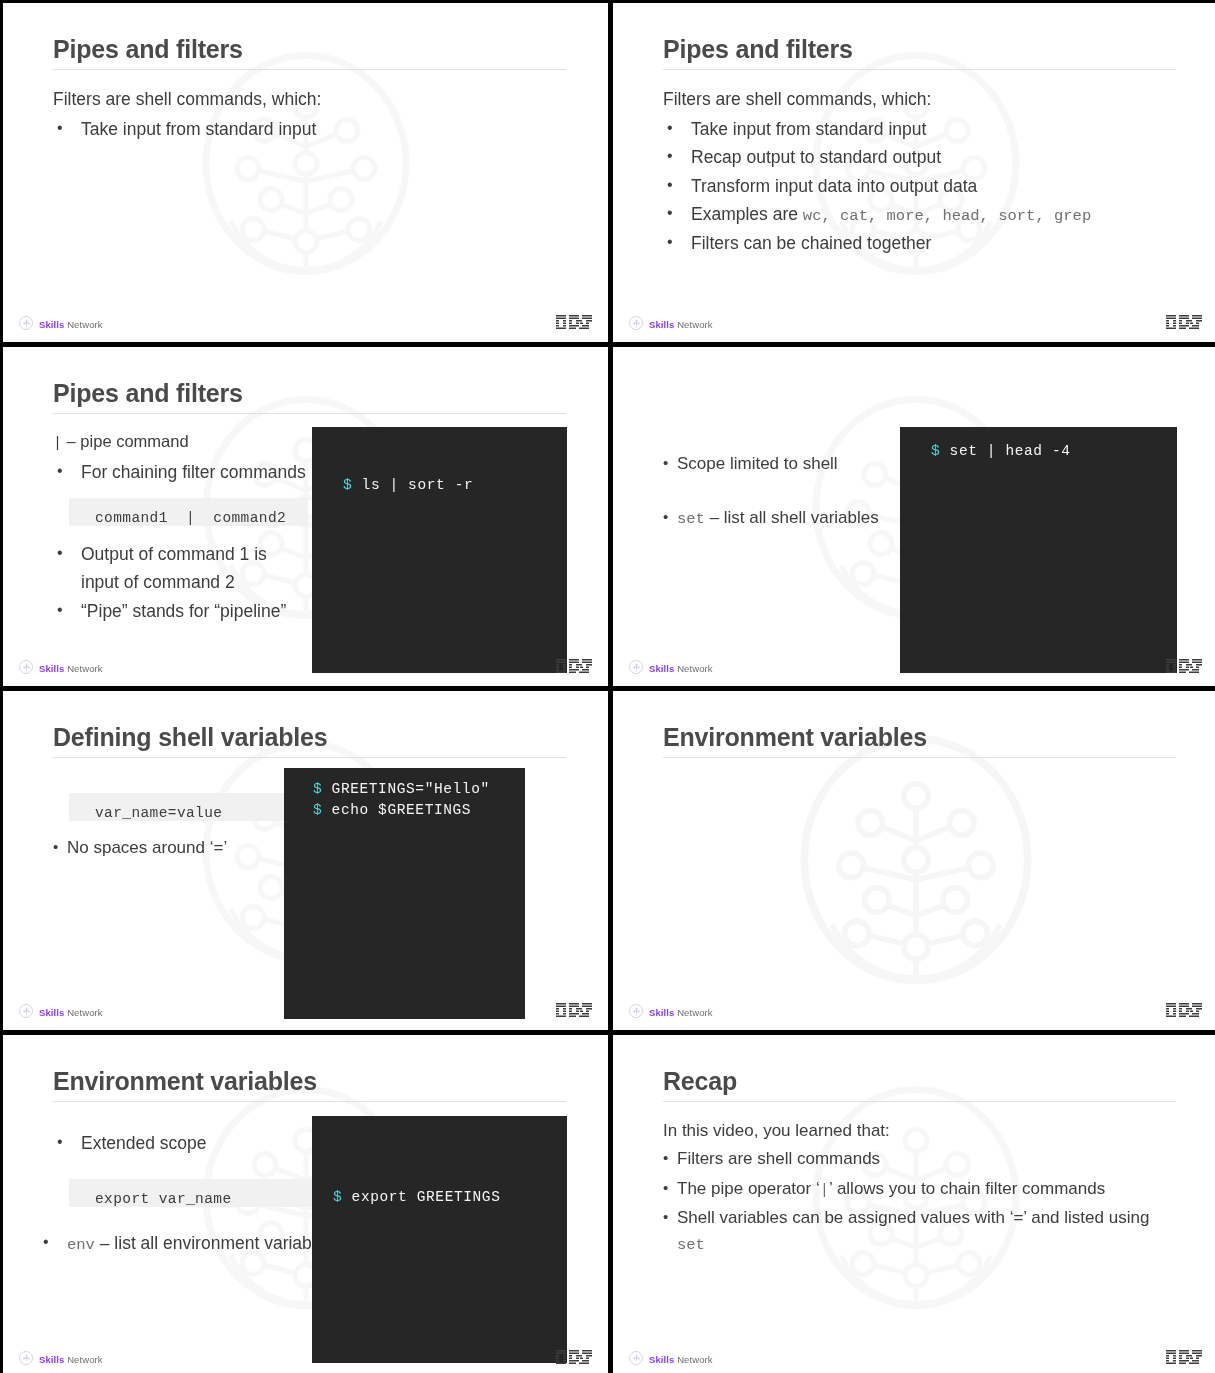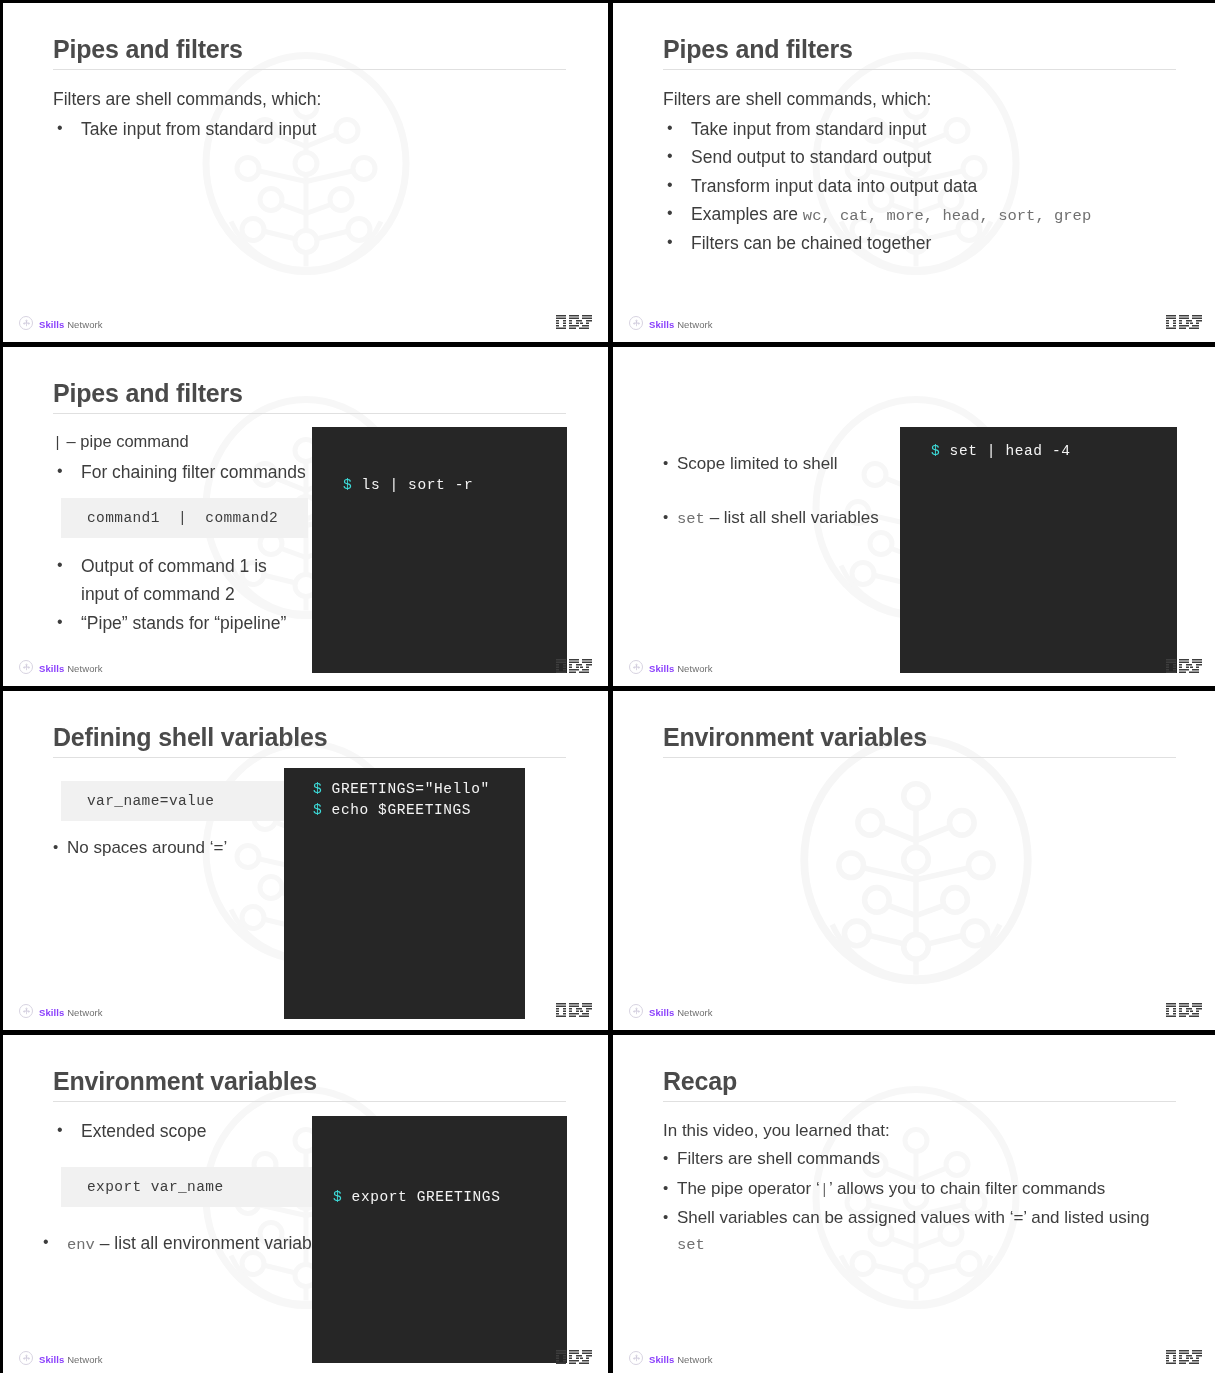--- a/index.html
+++ b/index.html
@@ -122,27 +122,27 @@
   }
   .mono-dark {
     font-family: "Liberation Mono", "DejaVu Sans Mono", monospace;
     font-size: 15px;
     color: #3d3d3d;
   }
 
   
   .cols { position: absolute; left: 0; right: 0; top: 0; bottom: 0; }
   .col-left  { position: absolute; left: 0; top: 0; width: 255px; }
-  .col-left-wide { position: absolute; left: 0; top: 0; width: 290px; }
+  .col-left-wide { position: absolute; left: 0; top: 12px; width: 290px; }
 
   
   .code-chip {
     background: #f1f1f1;
-    padding: 12px 16px 12px 26px;
-    margin: 12px 0 14px 8px;
+    padding: 12px 16px 0 26px;
+    margin: 12px 0 14px 16px;
     font-family: "Liberation Mono", "DejaVu Sans Mono", monospace;
     font-size: 14.5px;
     color: #3d3d3d;
     letter-spacing: 0.4px;
     white-space: pre;
   }
 
   
   .terminal {
     position: absolute;
@@ -317,21 +317,21 @@
       </svg>
     </div>
     <div class="title-wrap">
       <div class="slide-title">Pipes and filters</div>
       <div class="title-rule"></div>
     </div>
     <div class="body">
       <div class="lead">Filters are shell commands, which:</div>
       <ul class="bullets indent">
         <li>Take input from standard input</li>
-        <li>Send output to standard output</li>
+        <li>Recap output to standard output</li>
         <li>Transform input data into output data</li>
         <li><span>Examples are </span><span class="mono">wc, cat, more, head, sort, grep</span></li>
         <li>Filters can be chained together</li>
       </ul>
     </div>
     <div class="footer-left">
       <span class="sn-mark">
         <svg viewBox="0 0 20 20">
             <g fill="none" stroke="#b9b2cc" stroke-width="1.6">
           <line x1="10" y1="4" x2="10" y2="16"></line>

